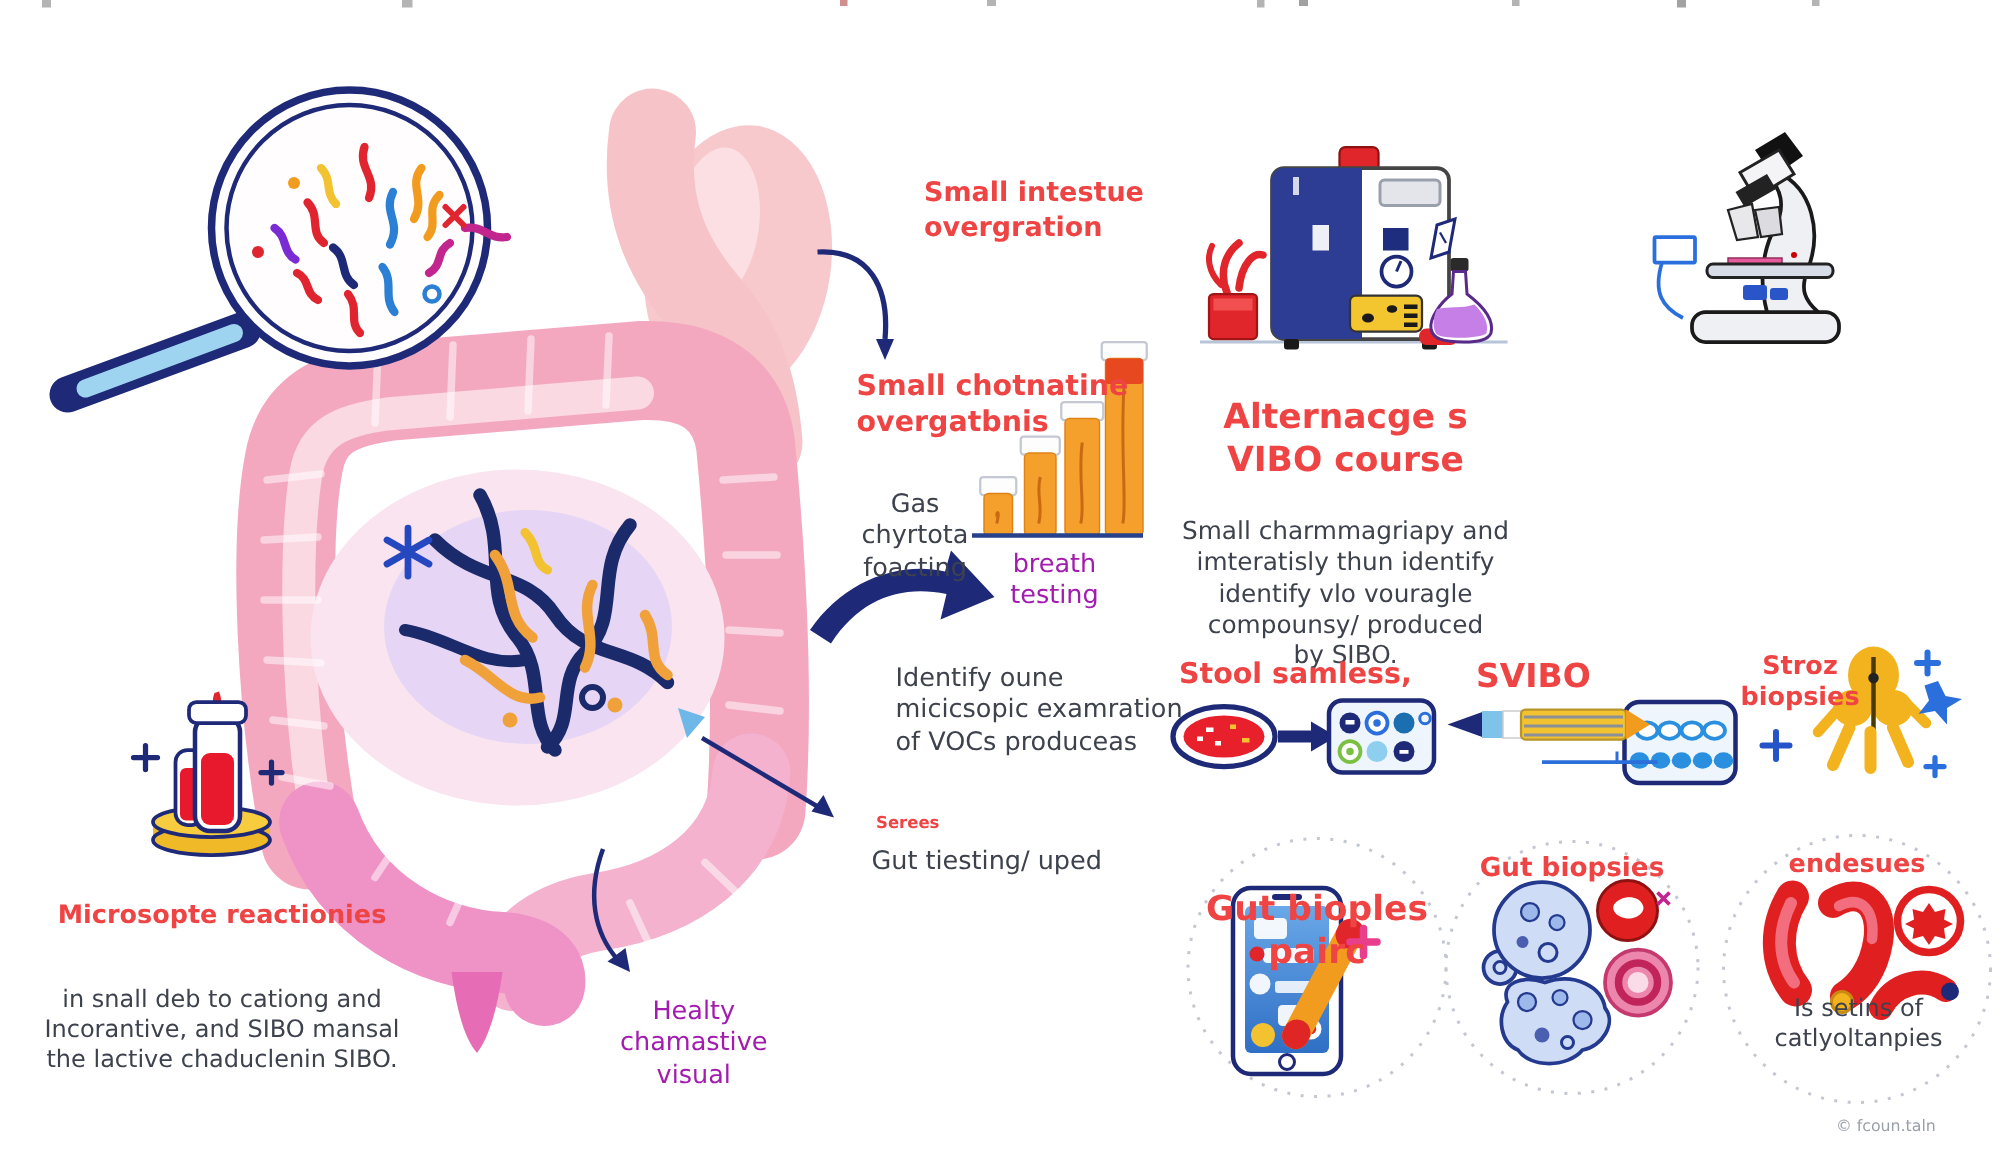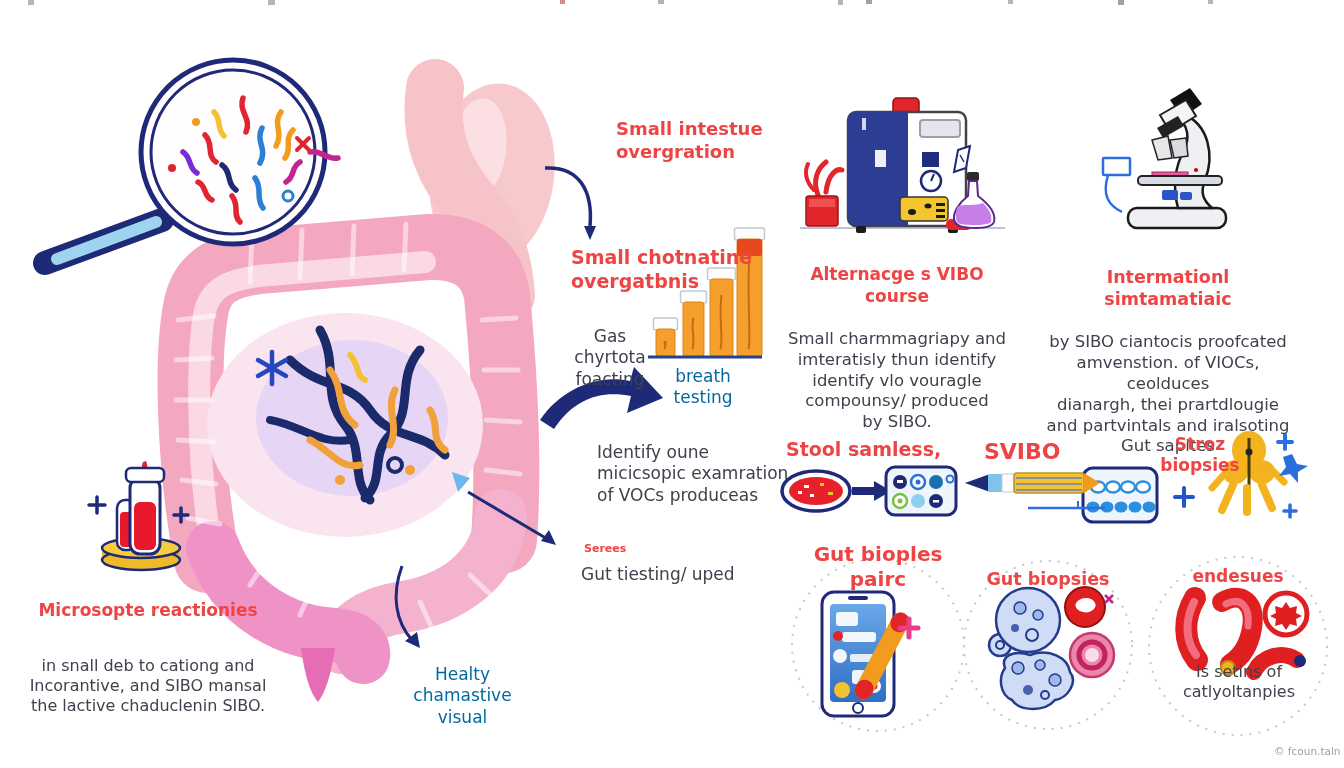--- a/index.html
+++ b/index.html
@@ -1,21 +1,21 @@
 <!DOCTYPE html>
 <html><head>
 <meta charset="utf-8">
 <style>
   html,body{margin:0;padding:0;background:#fff;}
   #canvas{position:relative;width:1344px;height:768px;background:#fff;overflow:hidden;
           font-family:"DejaVu Sans",sans-serif;}
   .txt{position:absolute;white-space:pre-line;line-height:1.26;}
   .navy{color:#ef4444;font-weight:700;}
   .gray{color:#3d424d;font-weight:400;}
-  .dark{color:#0369a1;font-weight:400;}
+  .dark{color:#a21caf;font-weight:400;}
   .center{text-align:center;}
   svg{position:absolute;left:0;top:0;}
 </style>
 </head>
 <body>
 
 <div id="canvas">
 
 <svg width="1344" height="768" viewBox="0 0 1344 768">
   <defs>
@@ -353,36 +353,28 @@
 
 <div class="txt navy" style="left:616px;top:118px;font-size:18px;">Small intestue
 overgration</div>
 <div class="txt navy" style="left:571px;top:246px;font-size:19px;">Small chotnatine
 overgatbnis</div>
 <div class="txt gray center" style="left:560px;top:310px;width:100px;font-size:17px;margin-top:16px;">Gas chyrtota
 foacting</div>
 <div class="txt dark center" style="left:648px;top:366px;width:110px;font-size:17px;">breath testing</div>
 
 <div class="txt center" style="left:782px;top:244px;width:230px;">
-  <div class="navy" style="font-size:17px;">Alternacge s VIBO course</div>
+  <div class="navy" style="font-size:23px;">Alternacge s VIBO course</div>
   <div class="gray" style="font-size:16.5px;margin-top:2px;">Small charmmagriapy and
 imteratisly thun identify
 identify vlo vouragle
 compounsy/ produced
 by SIBO.</div>
 </div>
 
-<div class="txt center" style="left:1040px;top:246px;width:256px;">
-  <div class="navy" style="font-size:17.5px;">Intermationl simtamatiaic</div>
-  <div class="gray" style="font-size:16.5px;margin-top:2px;">by SIBO ciantocis proofcated
-amvenstion. of VIOCs, ceolduces
-dianargh, thei prartdlougie
-and partvintals and iralsoting
-Gut sapltes</div>
-</div>
 
 <div class="txt gray" style="left:597px;top:442px;font-size:17px;">Identify oune
 micicsopic examration
 of VOCs produceas</div>
 <div class="txt navy" style="left:584px;top:542px;font-size:11px;">Serees</div>
 <div class="txt gray" style="left:581px;top:564px;font-size:17px;">Gut tiesting/ uped</div>
 
 <div class="txt center" style="left:28px;top:580px;width:240px;">
   <div class="navy" style="font-size:17px;">Microsopte reactionies</div>
   <div class="gray" style="font-size:16px;margin-top:14px;">in snall deb to cationg and
@@ -391,21 +383,21 @@
 </div>
 
 <div class="txt dark center" style="left:385px;top:664px;width:155px;font-size:17px;">Healty chamastive
 visual</div>
 
 <div class="txt navy" style="left:786px;top:438px;font-size:19px;">Stool samless,</div>
 <div class="txt navy" style="left:984px;top:438px;font-size:22px;">SVIBO</div>
 <div class="txt navy center" style="left:1160px;top:434px;width:80px;font-size:17px;">Stroz
 biopsies</div>
 
-<div class="txt navy center" style="left:798px;top:542px;width:160px;font-size:20px;">Gut bioples pairc</div>
+<div class="txt navy center" style="left:798px;top:592px;width:160px;font-size:23px;">Gut bioples pairc</div>
 <div class="txt navy center" style="left:978px;top:568px;width:140px;font-size:17.5px;">Gut biopsies</div>
 <div class="txt navy center" style="left:1178px;top:566px;width:120px;font-size:17px;">endesues</div>
 <div class="txt gray center" style="left:1164px;top:662px;width:150px;font-size:16px;">Is setins of
 catlyoltanpies</div>
 
-<div class="txt" style="left:1274px;top:745px;font-size:10.5px;color:#9aa0a8;">© fcoun.taln</div>
+<div class="txt" style="left:1224px;top:745px;font-size:10.5px;color:#9aa0a8;">© fcoun.taln</div>
 
 </div>
 
 </body></html>

